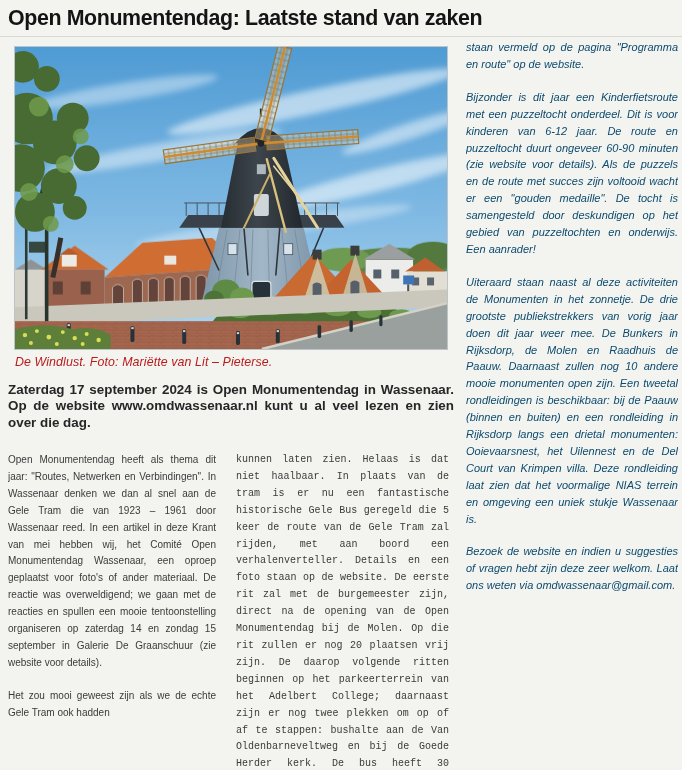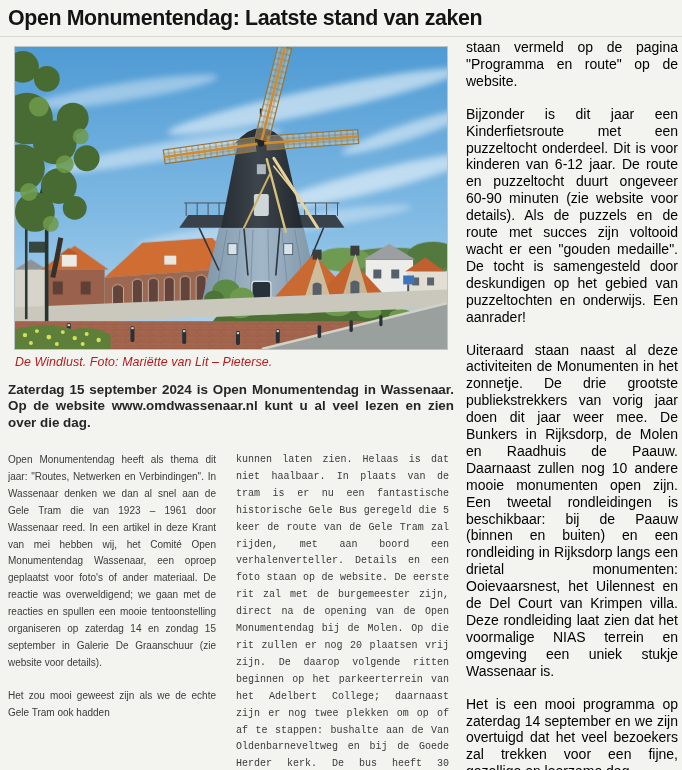--- a/index.html
+++ b/index.html
@@ -33,22 +33,22 @@
     text-align:justify;margin:0;
   }
   .body-col{
     position:absolute;top:452px;height:318px;overflow:hidden;
     font-size:10px;line-height:16.9px;color:#3a3a3a;text-align:justify;
   }
   .body-col p{margin:0 0 16px 0;}
   .col-left{left:8px;width:208px;}
   .col-middle{left:236px;width:213px;font-family:Liberation Mono, monospace;}
   .col-right{position:absolute;left:466px;top:39px;width:212px;height:731px;
-    overflow:hidden;font-size:14px;line-height:16.9px;color:#000000;
-    text-align:justify;}
+    overflow:hidden;font-size:11px;line-height:16.9px;color:#0c4a6e;
+    text-align:justify;font-style:italic;}
   .col-right p{margin:0 0 16px 0;}
 </style>
 </head>
 <body>
 
 <h1 class="page-title">Open Monumentendag: Laatste stand van zaken</h1>
 <hr class="title-rule">
 
 <figure class="photo-figure">
   <svg viewBox="0 0 434 304" preserveAspectRatio="none" aria-hidden="true">
@@ -292,28 +292,27 @@
       <circle cx="84" cy="295" r="2.2"></circle>
         <circle cx="16" cy="298" r="2"></circle>
       <circle cx="42" cy="299" r="2"></circle>
         <circle cx="68" cy="299" r="2"></circle>
     </g>
   </svg>
 </figure>
 
 <figcaption class="photo-caption">De Windlust. Foto: Mariëtte van Lit – Pieterse.</figcaption>
 
-<p class="intro-paragraph">Zaterdag 15 september 2024 is Open Monumentendag in Wassenaar. Op de website www.omdwassenaar.nl kunt u al veel lezen en zien over die dag.</p>
+<p class="intro-paragraph">Zaterdag 17 september 2024 is Open Monumentendag in Wassenaar. Op de website www.omdwassenaar.nl kunt u al veel lezen en zien over die dag.</p>
 
 <div class="body-col col-left">
     <p>Open Monumentendag heeft als thema dit jaar: "Routes, Netwerken en Verbindingen". In Wassenaar denken we dan al snel aan de Gele Tram die van 1923 – 1961 door Wassenaar reed. In een artikel in deze Krant van mei hebben wij, het Comité Open Monumentendag Wassenaar, een oproep geplaatst voor foto's of ander materiaal. De reactie was overweldigend; we gaan met de reacties en spullen een mooie tentoonstelling organiseren op zaterdag 14 en zondag 15 september in Galerie De Graanschuur (zie website voor details).</p>
     <p>Het zou mooi geweest zijn als we de echte Gele Tram ook hadden</p>
   </div>
 <div class="body-col col-middle">
     <p>kunnen laten zien. Helaas is dat niet haalbaar. In plaats van de tram is er nu een fantastische historische Gele Bus geregeld die 5 keer de route van de Gele Tram zal rijden, met aan boord een verhalenverteller. Details en een foto staan op de website. De eerste rit zal met de burgemeester zijn, direct na de opening van de Open Monumentendag bij de Molen. Op die rit zullen er nog 20 plaatsen vrij zijn. De daarop volgende ritten beginnen op het parkeerterrein van het Adelbert College; daarnaast zijn er nog twee plekken om op of af te stappen: bushalte aan de Van Oldenbarneveltweg en bij de Goede Herder kerk. De bus heeft 30 zitplaatsen en vol is vol. Vertrektijden</p>
   </div>
 <div class="col-right">
     <p>staan vermeld op de pagina "Programma en route" op de website.</p>
     <p>Bijzonder is dit jaar een Kinderfietsroute met een puzzeltocht onderdeel. Dit is voor kinderen van 6-12 jaar. De route en puzzeltocht duurt ongeveer 60-90 minuten (zie website voor details). Als de puzzels en de route met succes zijn voltooid wacht er een "gouden medaille". De tocht is samengesteld door deskundigen op het gebied van puzzeltochten en onderwijs. Een aanrader!</p>
     <p>Uiteraard staan naast al deze activiteiten de Monumenten in het zonnetje. De drie grootste publiekstrekkers van vorig jaar doen dit jaar weer mee. De Bunkers in Rijksdorp, de Molen en Raadhuis de Paauw. Daarnaast zullen nog 10 andere mooie monumenten open zijn. Een tweetal rondleidingen is beschikbaar: bij de Paauw (binnen en buiten) en een rondleiding in Rijksdorp langs een drietal monumenten: Ooievaarsnest, het Uilennest en de Del Court van Krimpen villa. Deze rondleiding laat zien dat het voormalige NIAS terrein en omgeving een uniek stukje Wassenaar is.</p>
-    <p>Het is een mooi programma op zaterdag 14 september en we zijn overtuigd dat het veel bezoekers zal trekken voor een fijne, gezellige en leerzame dag.</p>
     <p>Bezoek de website en indien u suggesties of vragen hebt zijn deze zeer welkom. Laat ons weten via omdwassenaar@gmail.com.</p>
   </div>
 
 </body></html>

